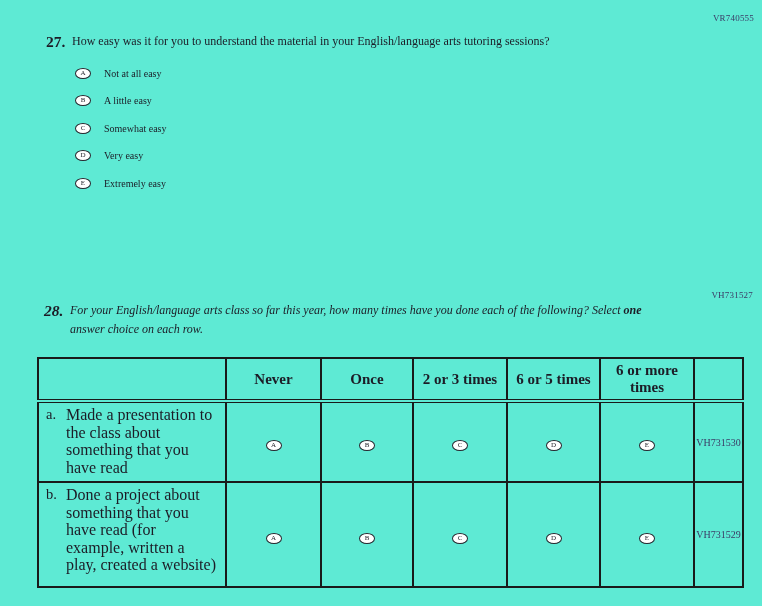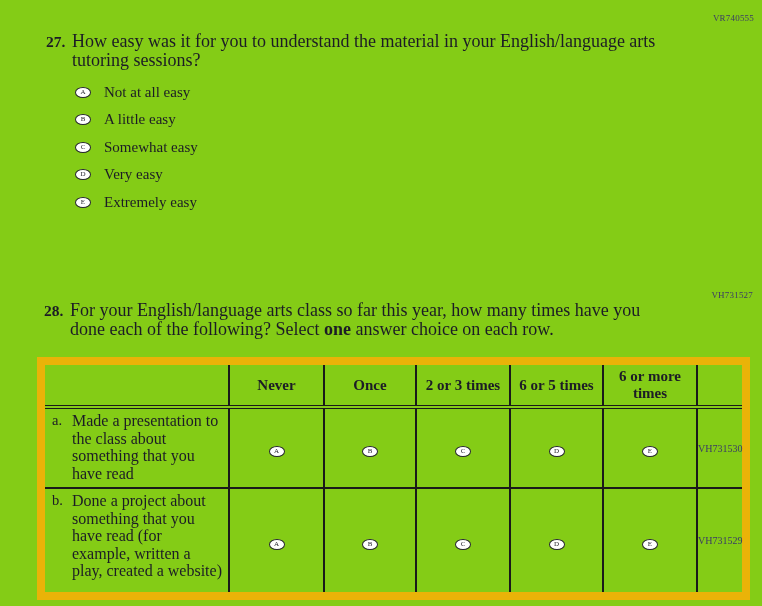--- a/index.html
+++ b/index.html
@@ -1,48 +1,48 @@
 <!DOCTYPE html>
 <html><head>
 <meta charset="utf-8">
 <style>
   html,body { margin:0; padding:0; background:#ffffff; }
   .page {
-    position:relative; width:762px; height:606px; background:#84cc16;
+    position:relative; width:762px; height:606px; background:#5eead4;
     font-family:"Liberation Serif", serif; color:#1c1c26; overflow:hidden;
   }
   .code {
     position:absolute; font-size:9px; color:#3b3b66; letter-spacing:0.2px;
     font-family:"Liberation Serif", serif;
   }
   .top-code { top:13px; right:8px; }
   .q28-code { top:290px; right:9px;text-align:center; }
 
   .question { position:absolute; display:flex; align-items:flex-start; }
   .q27 { left:46px; top:32px; flex-direction:column; }
-  .q28 { left:44px; top:301px; }
+  .q28 { left:44px; top:301px;font-style:italic; }
   .qhead { display:flex; align-items:flex-start; }
   .qnum { font-weight:bold; font-size:15.5px; line-height:19px; width:26px; flex:0 0 26px; }
-  .qtext { font-size:18px; line-height:19px; width:588px; }
+  .qtext { font-size:12px; line-height:19px; width:588px; }
 
   .options { margin-left:29px; margin-top:15px; }
   .option { display:flex; align-items:center; height:14px; margin-bottom:13.5px; }
-  .olabel { font-size:15px; margin-left:13px; white-space:nowrap; }
+  .olabel { font-size:10px; margin-left:13px; white-space:nowrap; }
 
   .bubble {
     display:inline-flex; align-items:center; justify-content:center;
     width:16px; height:11px; border:1px solid #26262e; border-radius:50%;
     box-sizing:border-box; flex:0 0 16px; background:#fff;
   }
   .bl { font-size:7px; line-height:7px; font-family:"Liberation Serif", serif; color:#26262e; }
 
   table.grid {
     position:absolute; left:37px; top:357px;
     border-collapse:collapse; table-layout:fixed;
-    border:8px solid #eab308;
+    border:2px solid #eab308;
   }
   .grid th, .grid td { border:2px solid #1a1a1a; padding:0; }
   .grid thead th {
     border-bottom:4px double #1a1a1a;
     font-size:15px; font-weight:bold; text-align:center; vertical-align:middle;
     line-height:17px; height:40px;
   }
   .row-a td { height:78px; }
   .row-b td { height:103px; }
   .rowlabel { vertical-align:top; }

